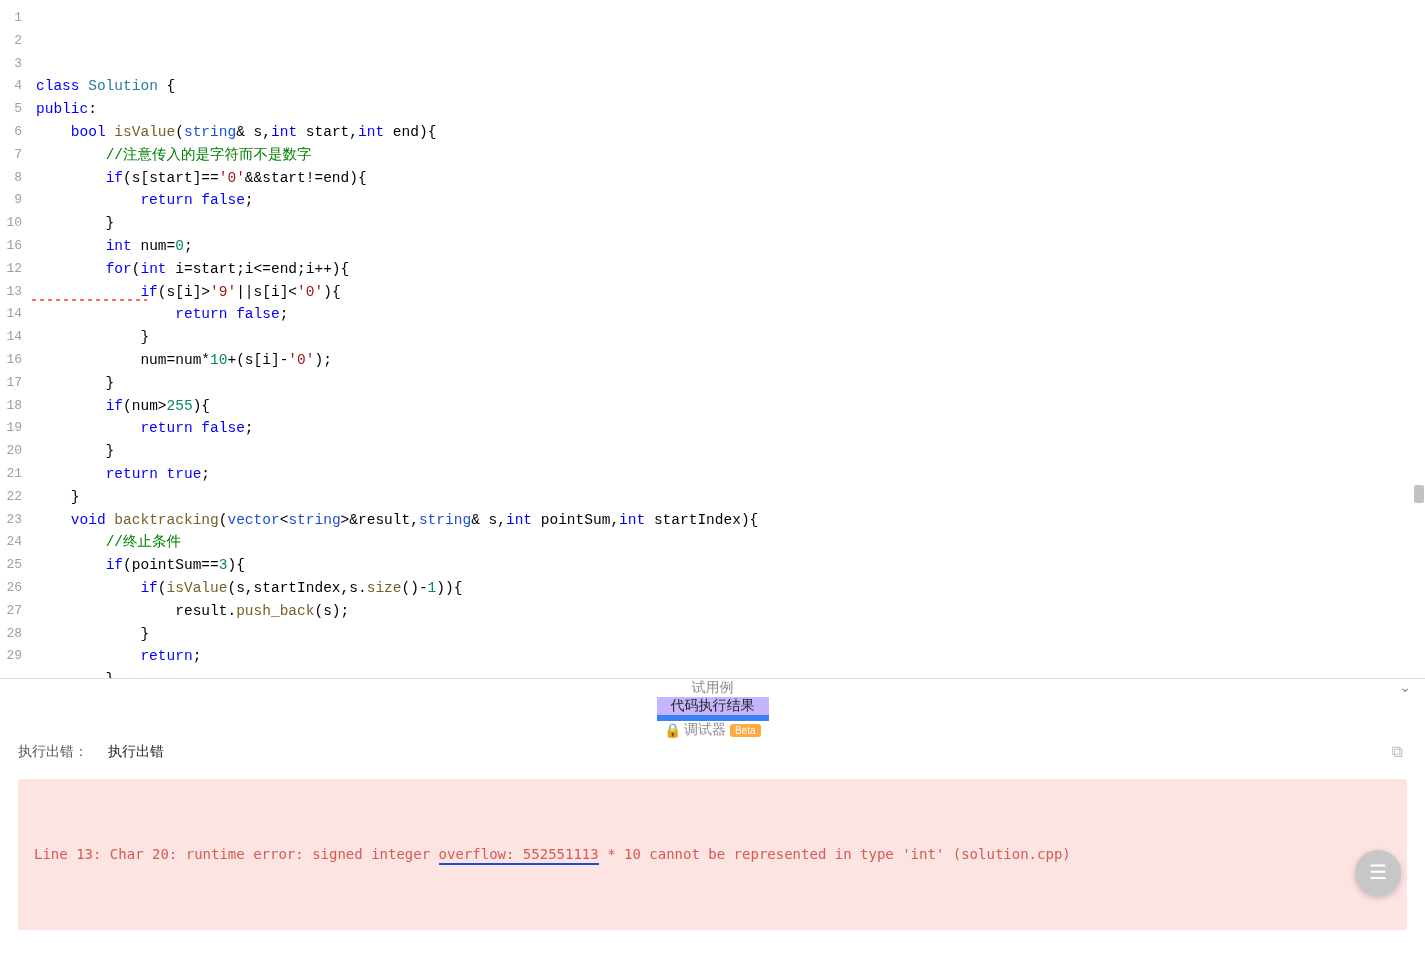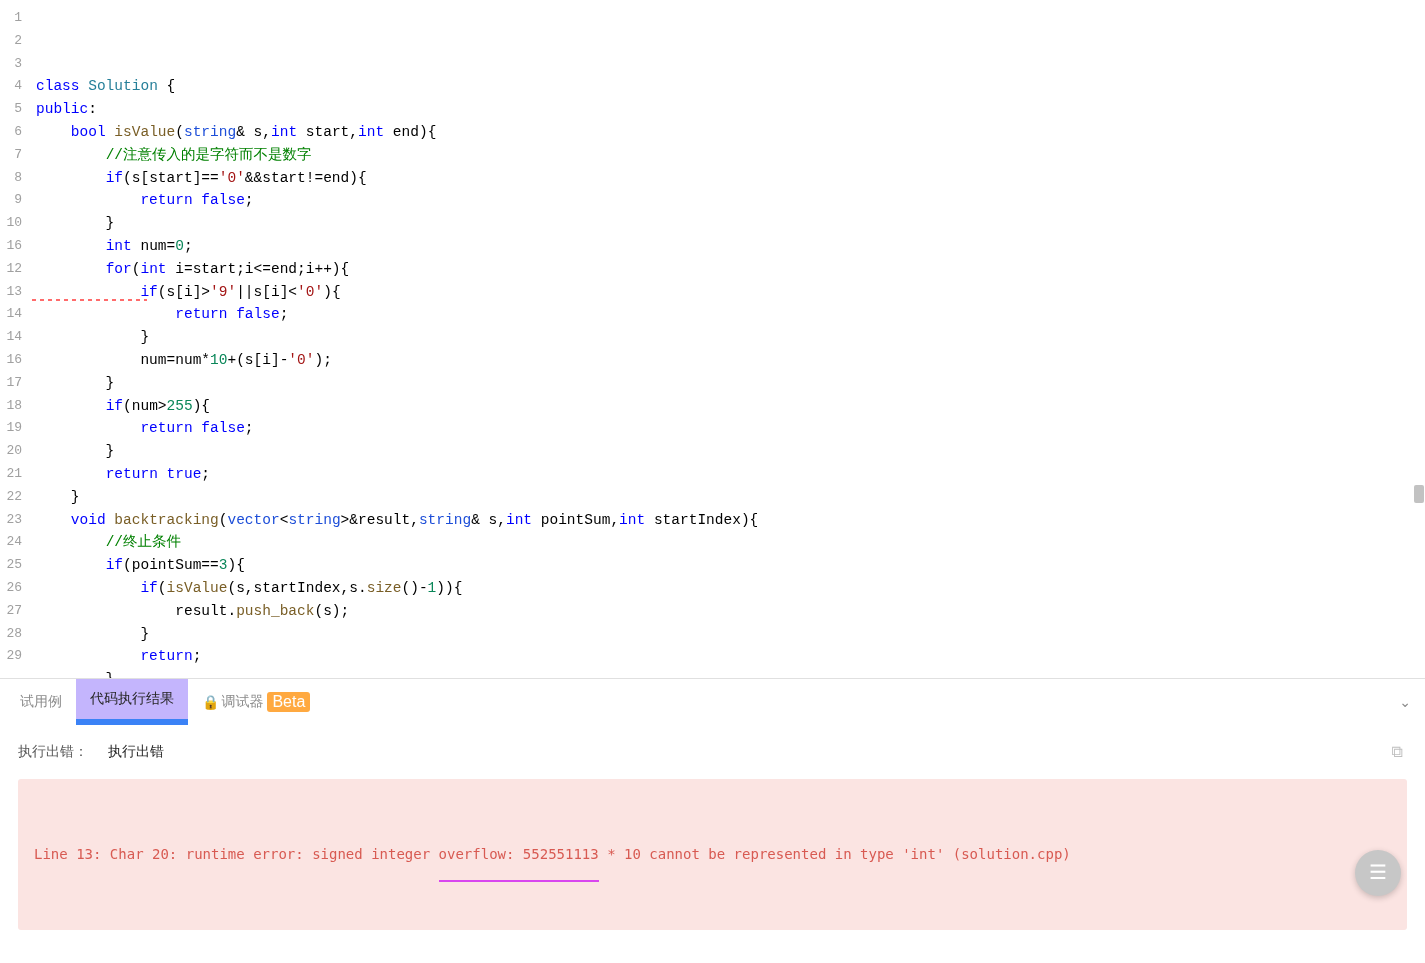--- a/index.html
+++ b/index.html
@@ -77,39 +77,40 @@
 }
 .tabs {
   display:flex;
   align-items:center;
   height:46px;
   padding:0 6px;
   font-family: -apple-system, "Microsoft YaHei", sans-serif;
   font-size:14px;
   color:#8a8a8a;
   position:relative;
+  flex-direction:column;
 }
 .tab {
   padding:0 14px;
   height:100%;
   display:flex;
   align-items:center;
   cursor:pointer;
 }
 .tab.active {
   color:#262626;
   font-weight:500;
   background:#c4b5fd;
   border-bottom:6px solid #3b82f6;
 }
 .badge {
   display:inline-block;
   background:#ffa940;
   color:#fff;
-  font-size:16px;
+  font-size:10px;
   padding:1px 5px;
   border-radius:3px;
   margin-left:4px;
 }
 .lock-icon {
   color:#faad14;
   margin-right:2px;
 }
 .chevron {
   position:absolute;
@@ -141,22 +142,22 @@
   background:#fbe4e2;
   border-radius:3px;
   padding:14px 16px;
   font-family: Consolas, monospace;
   font-size:14px;
   color:#d85a52;
   line-height:1.75;
   white-space:pre-wrap;
 }
 .underline-red {
-  border-bottom:2px solid #d946ef;
-  padding-bottom:18px;
+  border-bottom:2px solid #1d4ed8;
+  padding-bottom:1px;
 }
 .fab {
   position:absolute;
   right:24px;
   bottom:42px;
   width:46px;
   height:46px;
   border-radius:50%;
   background:#c7c7c7;
   color:#fff;

